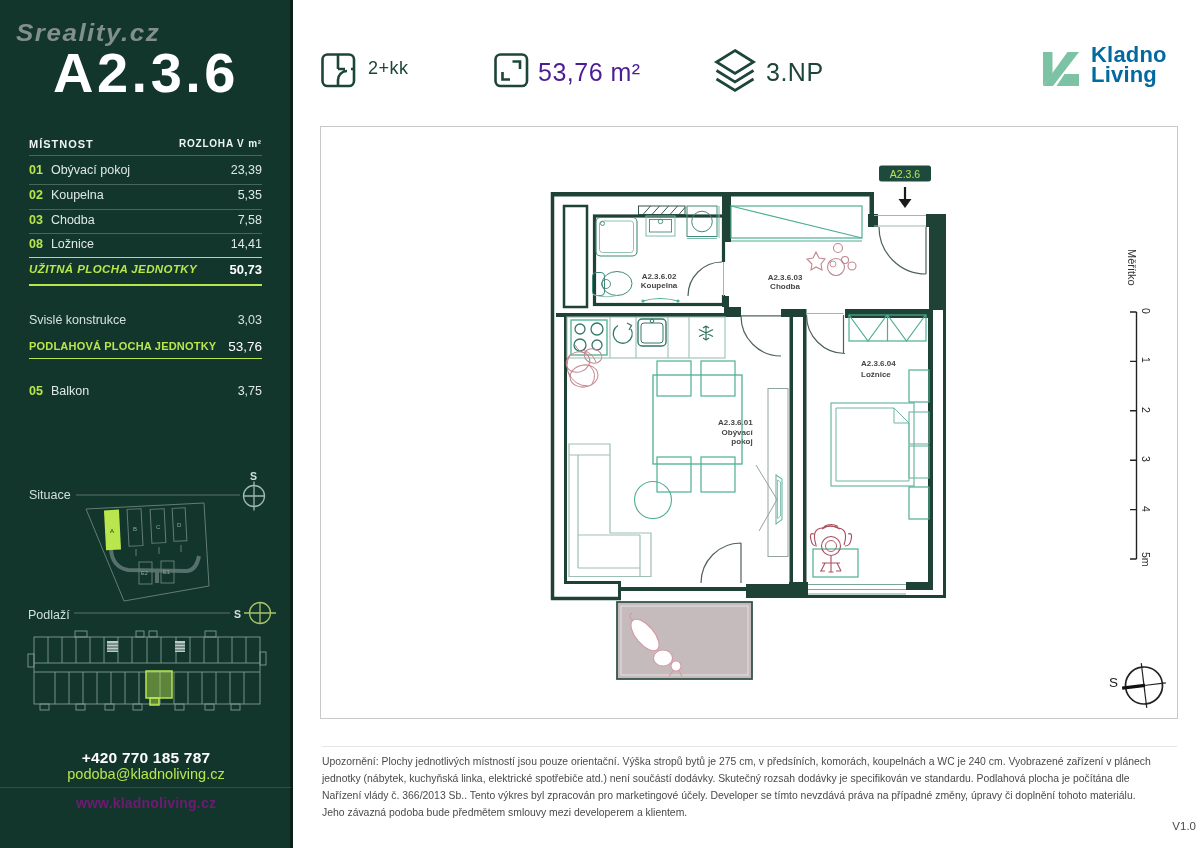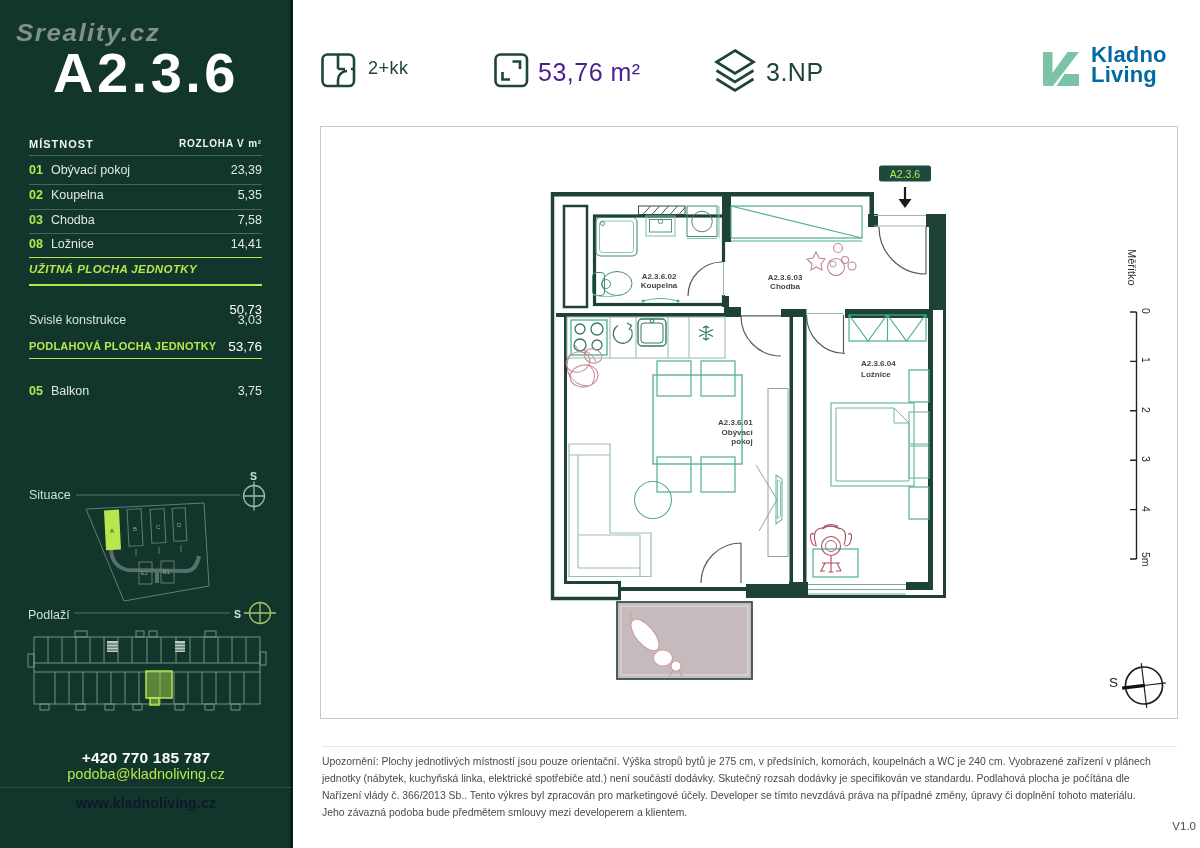--- a/index.html
+++ b/index.html
@@ -31,41 +31,41 @@
 
 <div class="row" style="top:163px;"><span class="num">01</span>Obývací pokoj<span class="val">23,39</span></div>
 <div class="hline" style="top:183.5px;"></div>
 <div class="row" style="top:188px;"><span class="num">02</span>Koupelna<span class="val">5,35</span></div>
 <div class="hline" style="top:208.5px;"></div>
 <div class="row" style="top:212.5px;"><span class="num">03</span>Chodba<span class="val">7,58</span></div>
 <div class="hline" style="top:232.5px;"></div>
 <div class="row" style="top:237px;"><span class="num">08</span>Ložnice<span class="val">14,41</span></div>
 
 <div class="abs" style="left:29px;top:256.5px;width:233px;height:1.5px;background:#b9e54d;"></div>
-<div class="row" style="top:262px;"><span class="lime" style="font-weight:bold;font-size:11.5px;letter-spacing:0.4px;font-style:italic;">UŽITNÁ PLOCHA JEDNOTKY</span><span class="val" style="font-weight:normal;font-size:13px;color:#fff;margin-top:40px;">50,73</span></div>
+<div class="row" style="top:262px;"><span class="lime" style="font-weight:bold;font-size:11.5px;letter-spacing:0.4px;font-style:italic;">UŽITNÁ PLOCHA JEDNOTKY</span><span class="val" style="font-weight:bold;font-size:13px;color:#fff;">50,73</span></div>
 <div class="abs" style="left:29px;top:283.5px;width:233px;height:2px;background:#b9e54d;"></div>
 
 <div class="row" style="top:313px;color:#d5e1dc;">Svislé konstrukce<span class="val">3,03</span></div>
 
 <div class="row" style="top:339px;"><span class="lime" style="font-weight:bold;font-size:11px;letter-spacing:0.2px;">PODLAHOVÁ PLOCHA JEDNOTKY</span><span class="val" style="font-weight:normal;font-size:13.5px;color:#fff;">53,76</span></div>
 <div class="abs" style="left:29px;top:357.5px;width:233px;height:1.5px;background:#b9e54d;"></div>
 
 <div class="row" style="top:384px;"><span class="num">05</span>Balkon<span class="val">3,75</span></div>
 
 <div class="abs" style="left:29px;top:488px;font-size:12.5px;color:#cfe0d8;text-align:right;">Situace</div>
 
 <div class="abs" style="left:28px;top:608px;font-size:12.5px;color:#cfe0d8;">Podlaží</div>
 
 <div class="abs" style="left:0;top:749px;width:292px;text-align:center;font-size:15.5px;font-weight:bold;color:#fff;letter-spacing:0.2px;">+420 770 185 787</div>
 
 <div class="abs" style="left:0;top:766px;width:292px;text-align:center;font-size:14.5px;color:#b9e54d;">podoba@kladnoliving.cz</div>
 
 <div class="abs" style="left:0;top:787px;width:291px;height:1px;background:#2c5045;"></div>
 
-<div class="abs" style="left:0;top:795px;width:292px;text-align:center;font-size:14px;font-weight:bold;color:#0f172a;letter-spacing:0.2px;">www.kladnoliving.cz</div>
+<div class="abs" style="left:0;top:795px;width:292px;text-align:center;font-size:14px;font-weight:bold;color:#701a75;letter-spacing:0.2px;">www.kladnoliving.cz</div>
 
 <div class="abs" style="left:368px;top:58px;font-size:18px;font-weight:500;color:#1d453a;letter-spacing:0.5px;">2+kk</div>
 <div class="abs" style="left:538px;top:58px;font-size:25px;font-weight:500;color:#4c1d95;letter-spacing:0.5px;">53,76 m²</div>
 <div class="abs" style="left:766px;top:58px;font-size:25px;font-weight:500;color:#1d453a;letter-spacing:0.5px;">3.NP</div>
 
 <div class="abs" style="left:1091px;top:45px;font-size:22px;font-weight:bold;color:#0369a1;line-height:19.5px;letter-spacing:0.2px;">Kladno<br>Living</div>
 
 <div class="abs" style="left:320px;top:126px;width:856px;height:591px;border:1px solid #c9c9c9;"></div>
 
 <div class="abs" style="left:322px;top:746px;width:855px;height:1px;background:#e6e6e6;"></div>

